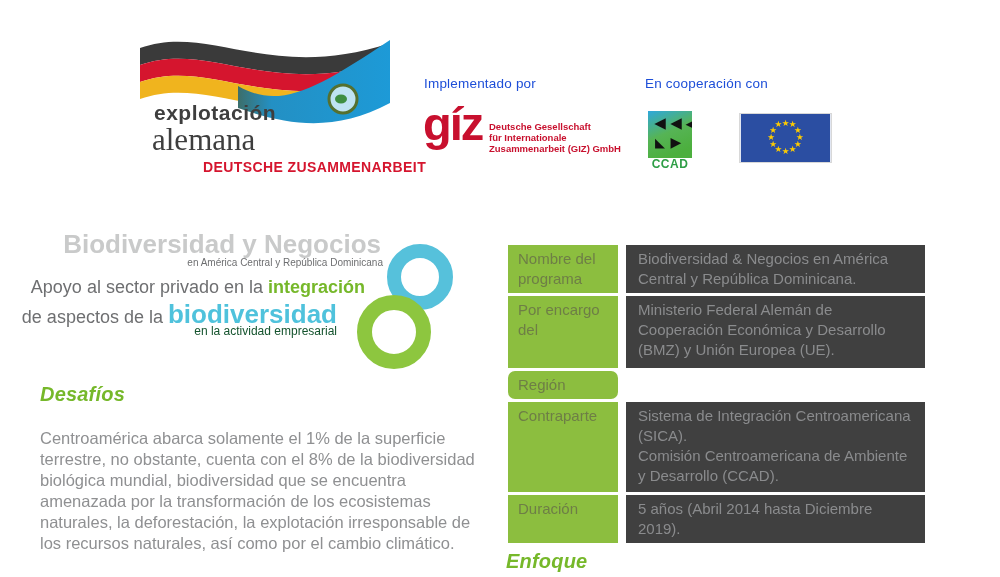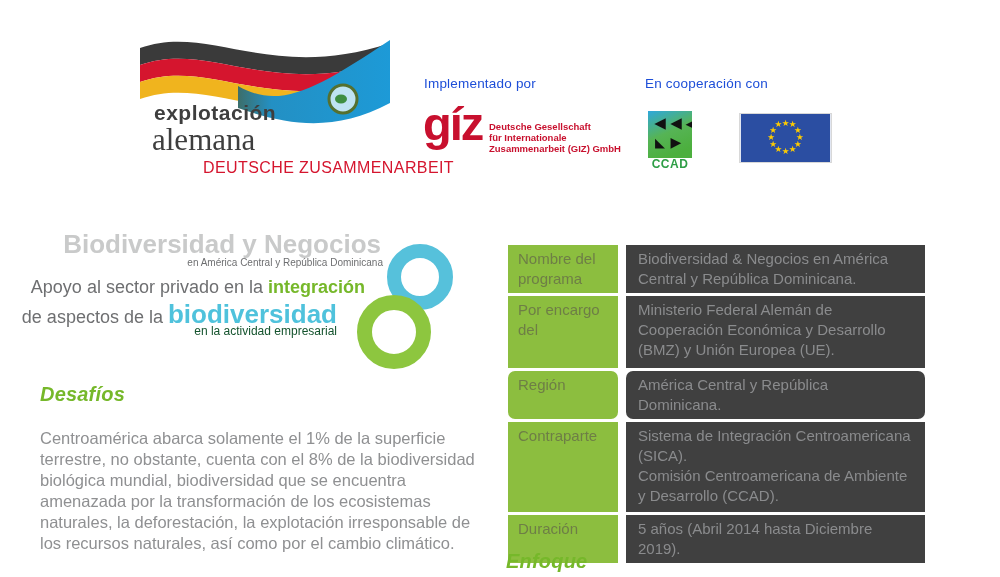--- a/index.html
+++ b/index.html
@@ -4,21 +4,21 @@
 <style>
   * { margin:0; padding:0; box-sizing:border-box; }
   html,body { background:#ffffff; }
   body { font-family:"Liberation Sans", sans-serif; }
   .page { position:relative; width:1000px; height:577px; background:#fff; overflow:hidden; }
 
   
   .german-logo-svg { position:absolute; left:140px; top:28px; width:250px; height:100px; }
   .coop-line1 { position:absolute; left:154px; top:101px; font-size:21px; font-weight:bold; color:#3E3E3E; letter-spacing:.5px; }
   .coop-line2 { position:absolute; left:152px; top:122px; font-size:31px; font-family:"Liberation Serif", serif; color:#3E3E3E; }
-  .coop-line3 { position:absolute; left:155px; top:159px; font-size:16px; font-weight:normal; color:#D5152E; letter-spacing:.4px;padding-left:48px; }
+  .coop-line3 { position:absolute; left:155px; top:159px; font-size:14px; font-weight:bold; color:#D5152E; letter-spacing:.4px;padding-left:48px; }
 
   .partner-label { position:absolute; font-size:13.5px; color:#1d4ed8; letter-spacing:.2px; }
   .label-implemented { left:424px; top:76px; }
   .label-cooperation { left:645px; top:76px; }
 
   .giz-wordmark { position:absolute; left:423px; top:100px; font-size:47px; font-weight:bold; color:#C8102E; letter-spacing:-2px; line-height:1; }
   .giz-desc { position:absolute; left:489px; top:121px; font-size:9.5px; line-height:11px; font-weight:bold; color:#C8102E; }
   .giz-desc span { display:block; }
 
   .ccad-logo-svg { position:absolute; left:648px; top:111px; width:44px; height:47px; }
@@ -141,21 +141,20 @@
     <div class="it-row rh1">
       <div class="it-label">Nombre del programa</div>
       <div class="it-value">Biodiversidad &amp; Negocios en América Central y República Dominicana.</div>
     </div>
     <div class="it-row rh2">
       <div class="it-label">Por encargo del</div>
       <div class="it-value">Ministerio Federal Alemán de Cooperación Económica y Desarrollo (BMZ) y Unión Europea (UE).</div>
     </div>
     <div class="it-row rh3">
       <div class="it-label">Región</div>
-      <div class="it-value">América Central y República Dominicana.</div>
     </div>
     <div class="it-row rh4">
       <div class="it-label">Contraparte</div>
       <div class="it-value">Sistema de Integración Centroamericana (SICA).
 Comisión Centroamericana de Ambiente y Desarrollo (CCAD).</div>
     </div>
     <div class="it-row rh5">
       <div class="it-label">Duración</div>
       <div class="it-value">5 años (Abril 2014 hasta Diciembre 2019).</div>
     </div>

